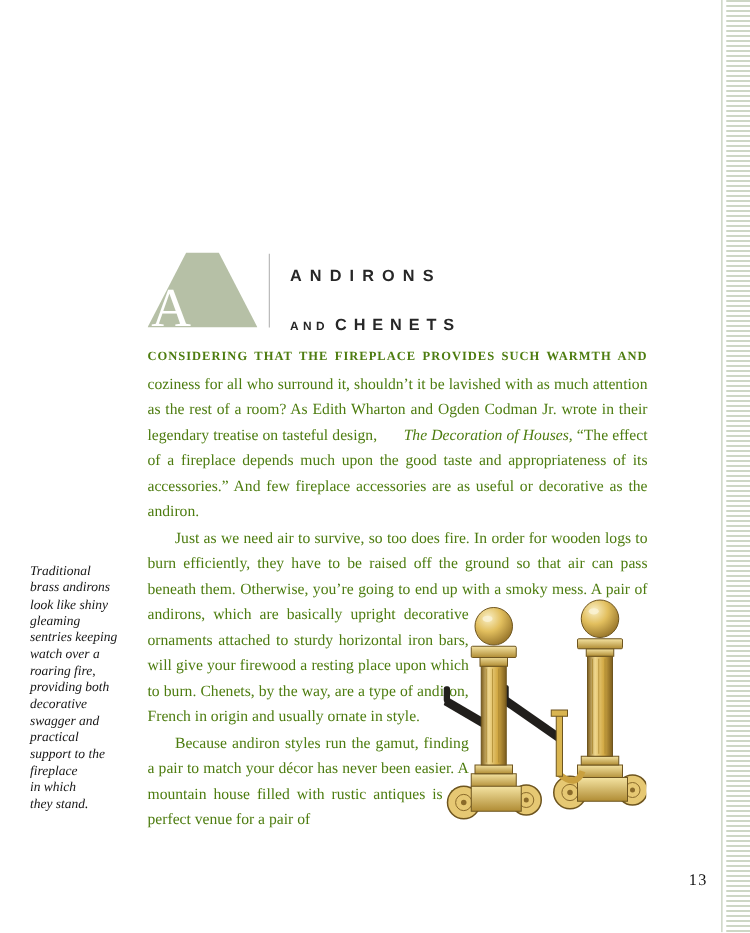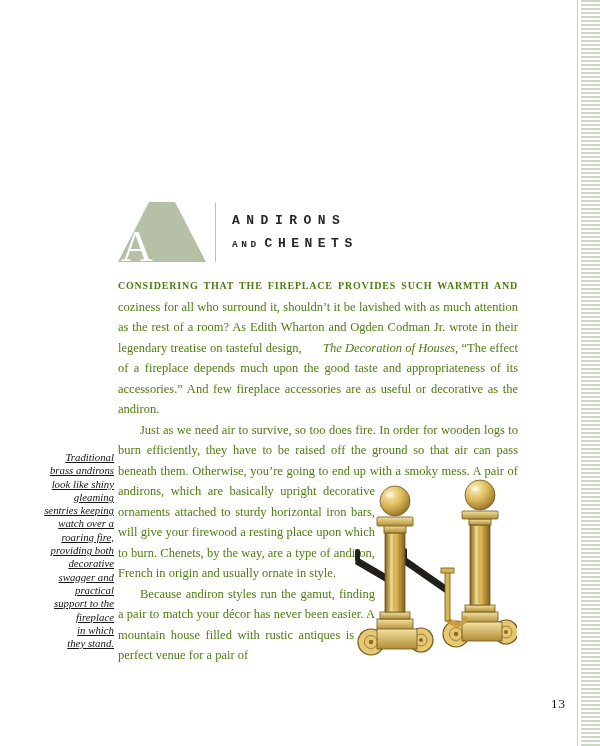--- a/index.html
+++ b/index.html
@@ -16,44 +16,44 @@
   .stripe-border .stripes {
     position:absolute; left:3px; right:0; top:0; bottom:0;
     background:repeating-linear-gradient(to bottom,
       #cdd7c5 0px, #cdd7c5 2px, #ffffff 2px, #ffffff 4px);
   }
 
   
   .title-block { position:absolute; left:118px; top:200px; width:330px; height:66px; }
   .dropcap { position:absolute; left:0; top:2px; width:88px; height:60px; }
   .title-rule { position:absolute; left:97px; top:3px; width:1px; height:59px; background:#bcbcbc; }
-  .title-text { position:absolute; left:114px; top:13px; font-family:Liberation Mono, monospace; color:#272727; }
+  .title-text { position:absolute; left:114px; top:13px; font-family:Liberation Sans, sans-serif; color:#272727; }
   .t1 { font-size:13px; letter-spacing:6.5px; font-weight:600; white-space:nowrap; }
-  .t2 { margin-top:8px; font-size:13px; letter-spacing:5.5px; font-weight:600; white-space:nowrap; }
+  .t2 { margin-top:24px; font-size:13px; letter-spacing:5.5px; font-weight:600; white-space:nowrap; }
   .t2 .small-and { font-size:9.5px; letter-spacing:3.5px; margin-right:5px; font-weight:600; }
 
   
   .maincol {
     position:absolute; left:118px; top:276px; width:400px;
     font-size:12.5px; line-height:20.5px; text-align:justify; color:#4d7c0f;
   }
   .maincol p { margin:0; padding:0; }
   .maincol p.indent { text-indent:22px; }
   .leadin {
     display:block; font-weight:bold; font-size:10px; letter-spacing:0.8px;
     text-align:justify; text-align-last:justify; word-spacing:1px;
   }
   .maincol em { font-style:italic;margin-left:18px; }
   .illo-spacer { float:right; width:143px; height:214px; }
 
   
   .sidebar-note {
     position:absolute; left:24px; top:451px; width:90px;
     font-style:italic; font-size:10.8px; line-height:13.3px;
-    text-align:right; white-space:pre-line; color:#141414;text-decoration:underline;
+    text-align:left; white-space:pre-line; color:#141414;
   }
 
   
   .illustration { position:absolute; left:345px; top:461px; width:172px; height:202px; }
 
   
   .pagenum { position:absolute; left:551px; top:696px; font-weight:normal; font-size:13px; letter-spacing:1px; color:#111; }
 </style>
 </head>
 <body>

